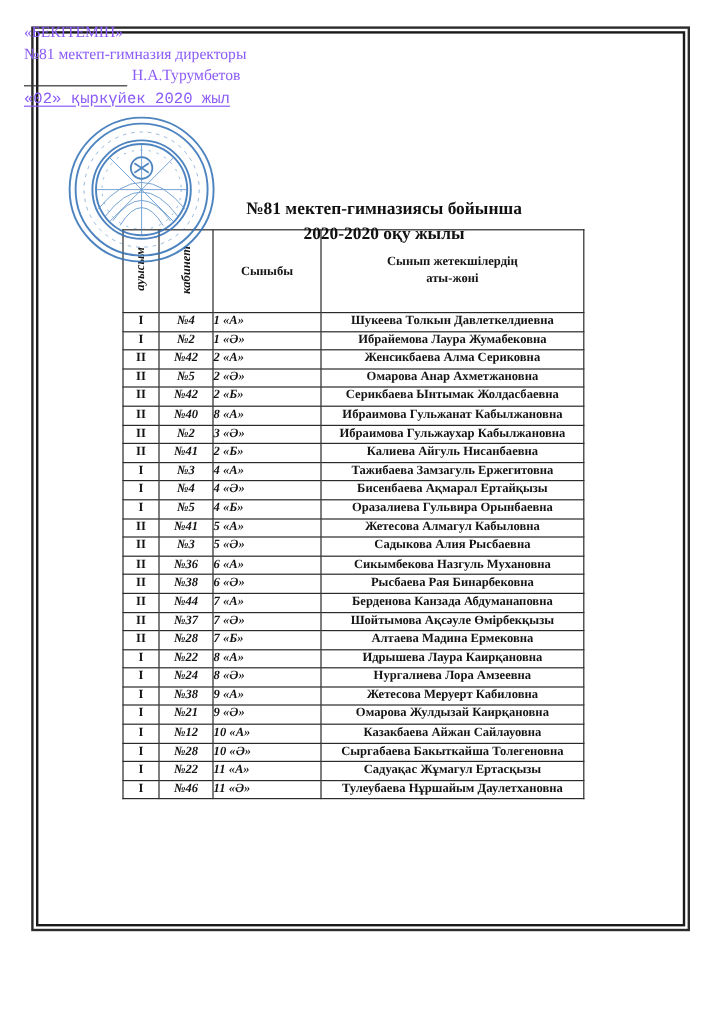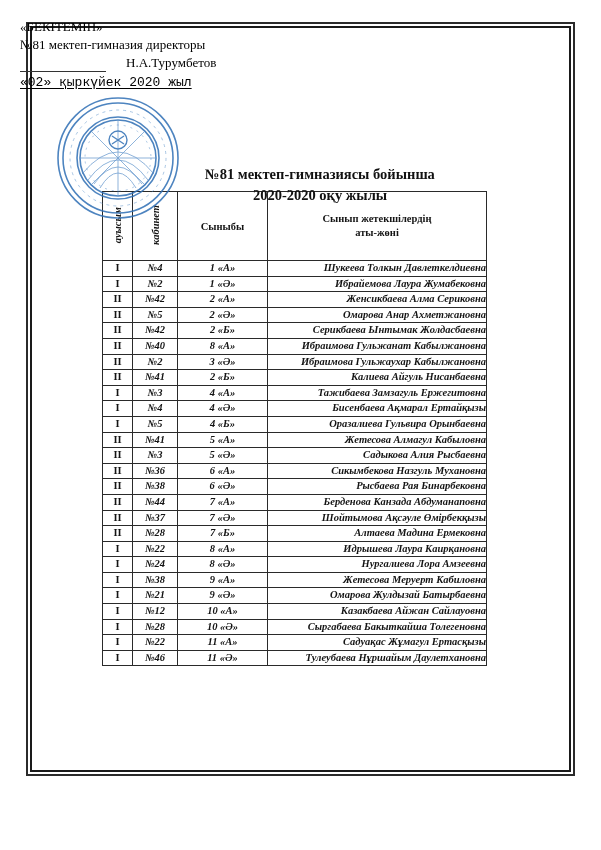--- a/index.html
+++ b/index.html
@@ -39,30 +39,30 @@
   }
 
   
   #approval {
     position: absolute;
     left: 20px;
     top: 18px;
     width: 300px;
     font-size: 13px;
     line-height: 1.35;
-    color: #000000;
+    color: #8b5cf6;
     z-index: 4;
   }
   #approval .line {
     white-space: nowrap;
   }
   .sig-row {
     display: flex;
     align-items: flex-end;
-    gap: 20px;
+    gap: 4px;
     margin-top: 1px;
   }
   .sig-rule {
     display: inline-block;
     width: 86px;
     border-bottom: 1px solid #333;
     height: 12px;
   }
   .date-line {
     text-decoration: underline;
@@ -145,28 +145,27 @@
     font-weight: bold;
     font-size: 10px;
   }
   .c-room {
     text-align: center;
     font-style: italic;
     font-weight: bold;
     font-size: 10px;
   }
   .c-class {
+    text-align: left;
+    font-style: italic;
+    font-weight: bold;
+    font-size: 10px;
+  }
+  .c-name {
     text-align: center;
-    font-style: italic;
-    font-weight: bold;
-    font-size: 10px;
-  }
-  .c-name {
-    text-align: right;
-    font-style: italic;
     font-weight: bold;
     font-size: 10px;
     padding-left: 7px;
     white-space: nowrap;
     overflow: hidden;
     margin-left: 28px;
   }
 </style>
 </head>
 <body>
@@ -369,21 +368,21 @@
         <tr>
           <td class="c-shift">I</td>
           <td class="c-room">№38</td>
           <td class="c-class">9 «А»</td>
           <td class="c-name">Жетесова Меруерт Кабиловна</td>
         </tr>
         <tr>
           <td class="c-shift">I</td>
           <td class="c-room">№21</td>
           <td class="c-class">9 «Ә»</td>
-          <td class="c-name">Омарова Жулдызай Батырбаевна</td>
+          <td class="c-name">Омарова Жулдызай Каирқановна</td>
         </tr>
         <tr>
           <td class="c-shift">I</td>
           <td class="c-room">№12</td>
           <td class="c-class">10 «А»</td>
           <td class="c-name">Казакбаева Айжан Сайлауовна</td>
         </tr>
         <tr>
           <td class="c-shift">I</td>
           <td class="c-room">№28</td>

